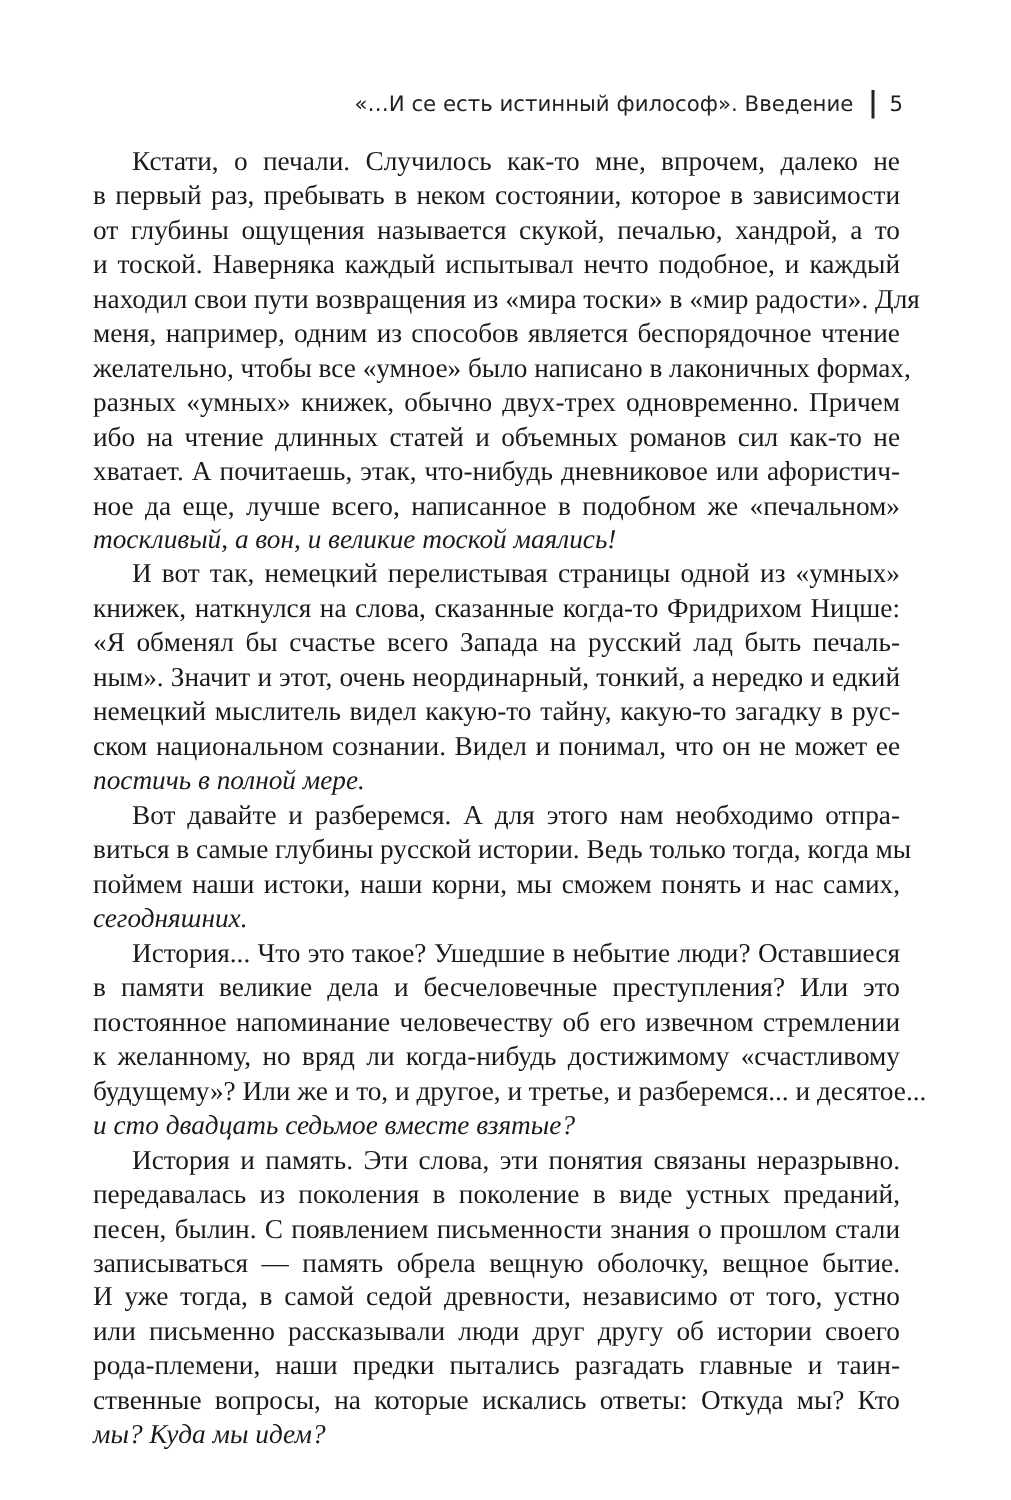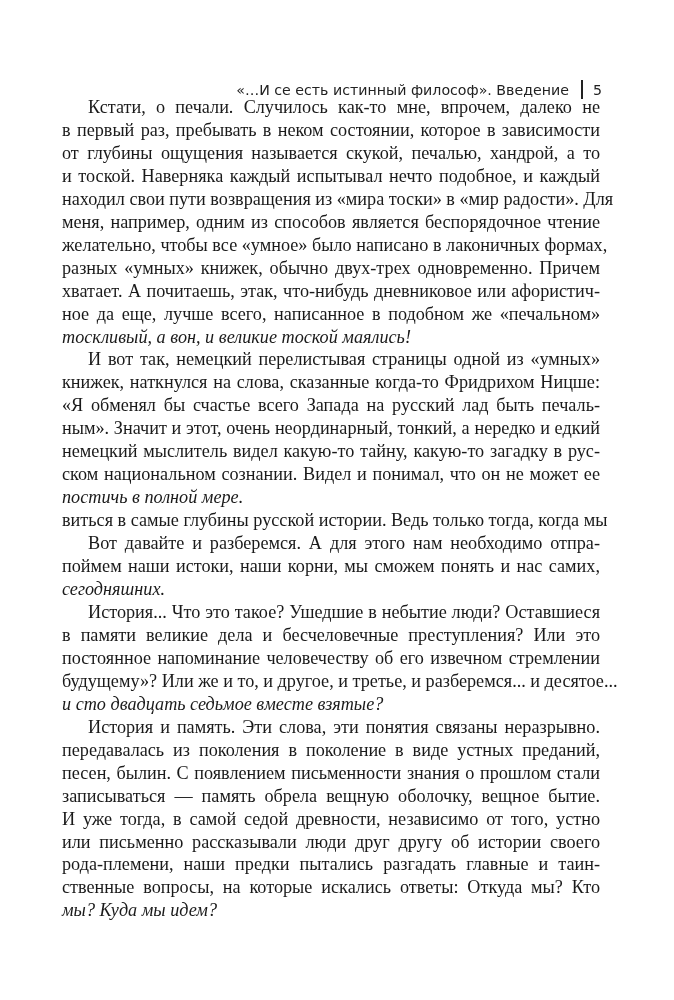--- a/index.html
+++ b/index.html
@@ -17,21 +17,20 @@
   .running-header {
     position: absolute;
     top: 60px;
     right: 72px;
     display: flex;
     align-items: center;
     font-family: "DejaVu Sans", sans-serif;
     font-size: 14.2px;
     color: #222;
     white-space: nowrap;
-    margin-top: 20px;
   }
   .running-header .sep {
     display: inline-block;
     width: 2px;
     height: 19px;
     background: #222;
     margin: 0 10px 0 12px;
   }
   .page-body {
     position: absolute;
@@ -70,43 +69,45 @@
 <div class="page-body">
   <div>
       <span class="line indent">Кстати, о печали. Случилось как-то мне, впрочем, далеко не</span>
       <span class="line">в первый раз, пребывать в неком состоянии, которое в зависимости</span>
       <span class="line">от глубины ощущения называется скукой, печалью, хандрой, а то</span>
       <span class="line">и тоской. Наверняка каждый испытывал нечто подобное, и каждый</span>
       <span class="line">находил свои пути возвращения из «мира тоски» в «мир радости». Для</span>
       <span class="line">меня, например, одним из способов является беспорядочное чтение</span>
       <span class="line">желательно, чтобы все «умное» было написано в лаконичных формах,</span>
       <span class="line">разных «умных» книжек, обычно двух-трех одновременно. Причем</span>
+      <span class="line">ибо на чтение длинных статей и объемных романов сил как-то не</span>
       <span class="line">хватает. А почитаешь, этак, что-нибудь дневниковое или афористич-</span>
       <span class="line">ное да еще, лучше всего, написанное в подобном же «печальном»</span>
       <span class="line last">тоскливый, а вон, и великие тоской маялись!</span>
     </div>
   <div>
       <span class="line indent">И вот так, немецкий перелистывая страницы одной из «умных»</span>
       <span class="line">книжек, наткнулся на слова, сказанные когда-то Фридрихом Ницше:</span>
       <span class="line">«Я обменял бы счастье всего Запада на русский лад быть печаль-</span>
       <span class="line">ным». Значит и этот, очень неординарный, тонкий, а нередко и едкий</span>
       <span class="line">немецкий мыслитель видел какую-то тайну, какую-то загадку в рус-</span>
       <span class="line">ском национальном сознании. Видел и понимал, что он не может ее</span>
       <span class="line last">постичь в полной мере.</span>
     </div>
   <div>
+      <span class="line indent">Вот давайте и разберемся. А для этого нам необходимо отпра-</span>
       <span class="line">виться в самые глубины русской истории. Ведь только тогда, когда мы</span>
-      <span class="line indent">Вот давайте и разберемся. А для этого нам необходимо отпра-</span>
       <span class="line">поймем наши истоки, наши корни, мы сможем понять и нас самих,</span>
       <span class="line last">сегодняшних.</span>
     </div>
   <div>
       <span class="line indent">История... Что это такое? Ушедшие в небытие люди? Оставшиеся</span>
       <span class="line">в памяти великие дела и бесчеловечные преступления? Или это</span>
       <span class="line">постоянное напоминание человечеству об его извечном стремлении</span>
+      <span class="line">к желанному, но вряд ли когда-нибудь достижимому «счастливому</span>
       <span class="line">будущему»? Или же и то, и другое, и третье, и разберемся... и десятое...</span>
       <span class="line last">и сто двадцать седьмое вместе взятые?</span>
     </div>
   <div>
       <span class="line indent">История и память. Эти слова, эти понятия связаны неразрывно.</span>
       <span class="line">передавалась из поколения в поколение в виде устных преданий,</span>
       <span class="line">песен, былин. С появлением письменности знания о прошлом стали</span>
       <span class="line">записываться — память обрела вещную оболочку, вещное бытие.</span>
       <span class="line">И уже тогда, в самой седой древности, независимо от того, устно</span>
       <span class="line">или письменно рассказывали люди друг другу об истории своего</span>

